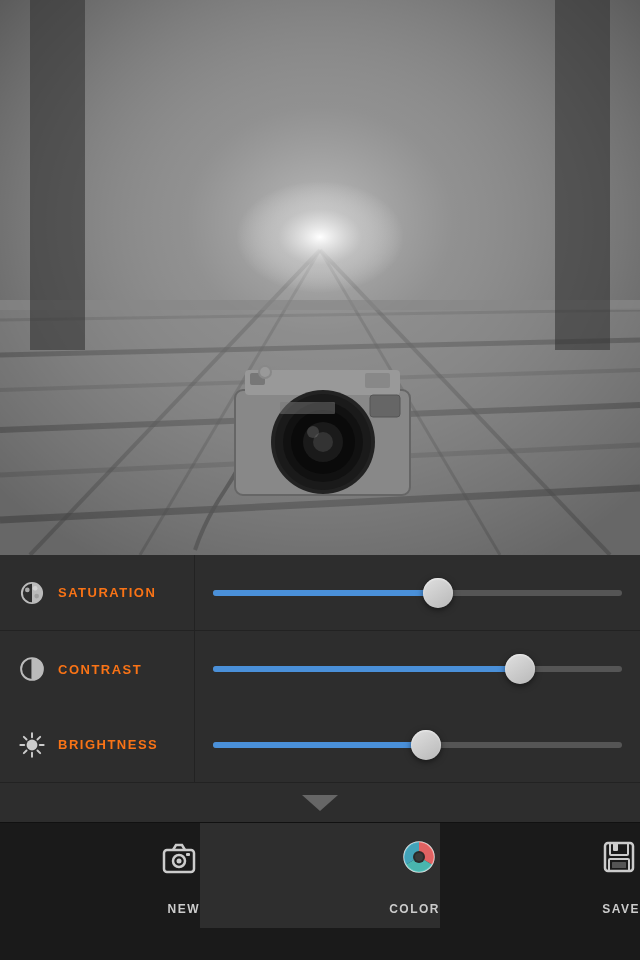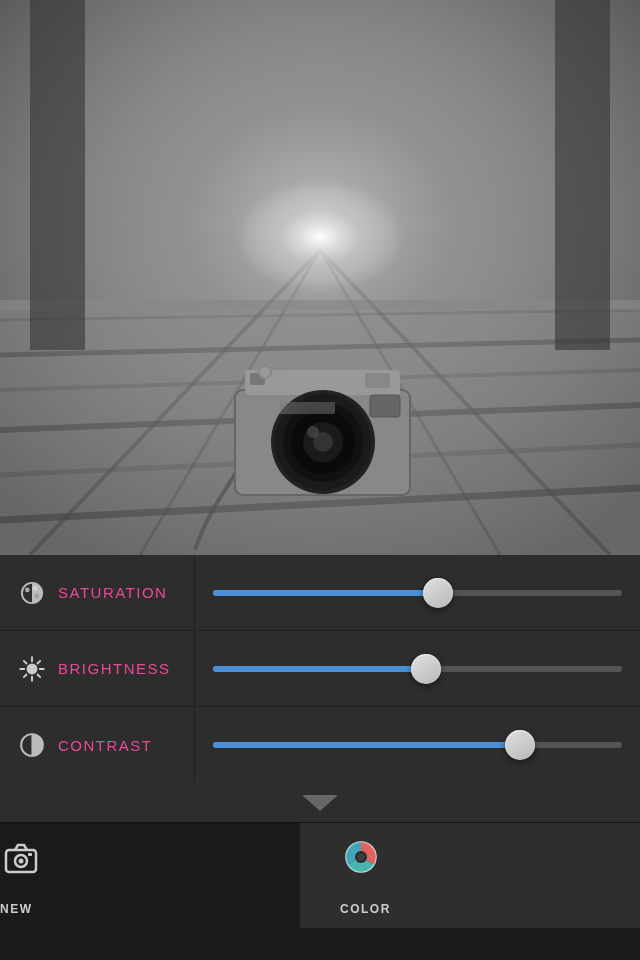--- a/index.html
+++ b/index.html
@@ -51,23 +51,23 @@
       font-size: 22px;
       flex-shrink: 0;
       display: flex;
       align-items: center;
       justify-content: center;
       width: 28px;
       height: 28px;
     }
 
     .slider-label-text {
-      color: #ec4899;
-      font-size: 15px;
-      font-weight: normal;
+      color: #f97316;
+      font-size: 13px;
+      font-weight: bold;
       letter-spacing: 1.5px;
       text-transform: uppercase;
     }
 
     .slider-track-area {
       flex: 1;
       padding: 0 18px;
       display: flex;
       align-items: center;
     }
@@ -125,21 +125,21 @@
       height: 105px;
       background: #1a1a1a;
       display: flex;
       align-items: stretch;
     }
 
     .toolbar-item {
       flex: 1;
       display: flex;
       flex-direction: column;
-      align-items: flex-start;
+      align-items: flex-end;
       justify-content: center;
       gap: 24px;
       cursor: pointer;
       background: #1a1a1a;
     }
 
     .toolbar-item.active {
       background: #2e2e2e;
       padding-left: 40px;
     }
@@ -266,20 +266,39 @@
       <span class="slider-label-text">SATURATION</span>
     </div>
     <div class="slider-track-area">
       <div class="slider-track">
         <div class="slider-fill" style="width: 55%"></div>
         <div class="slider-thumb" style="left: 55%"></div>
       </div>
     </div>
   </div>
 
+  <div class="slider-row" style="border-bottom: none;">
+    <div class="slider-label-area">
+      <div class="slider-icon">
+        <svg class="icon-svg" viewBox="0 0 36 36" fill="none" xmlns="http://www.w3.org/2000/svg">
+          <circle cx="18" cy="18" r="14" stroke="#bbb" stroke-width="2.5"></circle>
+          <path d="M18 4 A14 14 0 0 1 18 32 Z" fill="#bbb"></path>
+          <line x1="18" y1="4" x2="18" y2="32" stroke="#bbb" stroke-width="1.5"></line>
+        </svg>
+      </div>
+      <span class="slider-label-text">CONTRAST</span>
+    </div>
+    <div class="slider-track-area">
+      <div class="slider-track">
+        <div class="slider-fill" style="width: 75%"></div>
+        <div class="slider-thumb" style="left: 75%"></div>
+      </div>
+    </div>
+  </div>
+
   <div class="slider-row">
     <div class="slider-label-area">
       <div class="slider-icon">
         <svg class="icon-svg" viewBox="0 0 36 36" fill="none" xmlns="http://www.w3.org/2000/svg">
           <circle cx="18" cy="18" r="7" fill="#ccc"></circle>
 
           <line x1="18" y1="3" x2="18" y2="8" stroke="#ccc" stroke-width="2.5" stroke-linecap="round"></line>
           <line x1="18" y1="28" x2="18" y2="33" stroke="#ccc" stroke-width="2.5" stroke-linecap="round"></line>
           <line x1="3" y1="18" x2="8" y2="18" stroke="#ccc" stroke-width="2.5" stroke-linecap="round"></line>
           <line x1="28" y1="18" x2="33" y2="18" stroke="#ccc" stroke-width="2.5" stroke-linecap="round"></line>
@@ -291,39 +310,20 @@
       </div>
       <span class="slider-label-text">BRIGHTNESS</span>
     </div>
     <div class="slider-track-area">
       <div class="slider-track">
         <div class="slider-fill" style="width: 52%"></div>
         <div class="slider-thumb" style="left: 52%"></div>
       </div>
     </div>
   </div>
-
-  <div class="slider-row" style="border-bottom: none;">
-    <div class="slider-label-area">
-      <div class="slider-icon">
-        <svg class="icon-svg" viewBox="0 0 36 36" fill="none" xmlns="http://www.w3.org/2000/svg">
-          <circle cx="18" cy="18" r="14" stroke="#bbb" stroke-width="2.5"></circle>
-          <path d="M18 4 A14 14 0 0 1 18 32 Z" fill="#bbb"></path>
-          <line x1="18" y1="4" x2="18" y2="32" stroke="#bbb" stroke-width="1.5"></line>
-        </svg>
-      </div>
-      <span class="slider-label-text">CONTRAST</span>
-    </div>
-    <div class="slider-track-area">
-      <div class="slider-track">
-        <div class="slider-fill" style="width: 75%"></div>
-        <div class="slider-thumb" style="left: 75%"></div>
-      </div>
-    </div>
-  </div>
 </div>
 
 <div id="down-arrow-area">
   <div class="down-chevron"></div>
 </div>
 
 <div id="bottom-toolbar">
 
   <div class="toolbar-item">
     <div class="toolbar-icon">
@@ -348,13 +348,25 @@
         <path d="M32.99 27.5 A15 15 0 0 1 7.01 27.5 L20 20 Z" fill="#4ecdc4" opacity="0.85"></path>
         <path d="M7.01 27.5 A15 15 0 0 1 20 5 L20 20 Z" fill="#45b7d1" opacity="0.85"></path>
         <circle cx="20" cy="20" r="6" fill="#2a2a2a"></circle>
         <circle cx="20" cy="20" r="4" fill="#3a3a3a"></circle>
       </svg>
     </div>
     <span class="toolbar-label">COLOR</span>
   </div>
 
 
+  <div class="toolbar-item">
+    <div class="toolbar-icon">
+      <svg width="38" height="38" viewBox="0 0 38 38" fill="none" xmlns="http://www.w3.org/2000/svg">
+        <rect x="5" y="5" width="28" height="28" rx="3" stroke="#ccc" stroke-width="2.5" fill="none"></rect>
+        <rect x="10" y="5" width="18" height="12" rx="1" stroke="#ccc" stroke-width="2" fill="none"></rect>
+        <rect x="13" y="5" width="5" height="8" fill="#ccc" rx="1"></rect>
+        <rect x="9" y="21" width="20" height="12" rx="1" stroke="#ccc" stroke-width="2" fill="none"></rect>
+        <rect x="12" y="24" width="14" height="6" fill="#555" rx="0.5"></rect>
+      </svg>
+    </div>
+    <span class="toolbar-label">SAVE</span>
+  </div>
 </div>
 
 </body></html>

